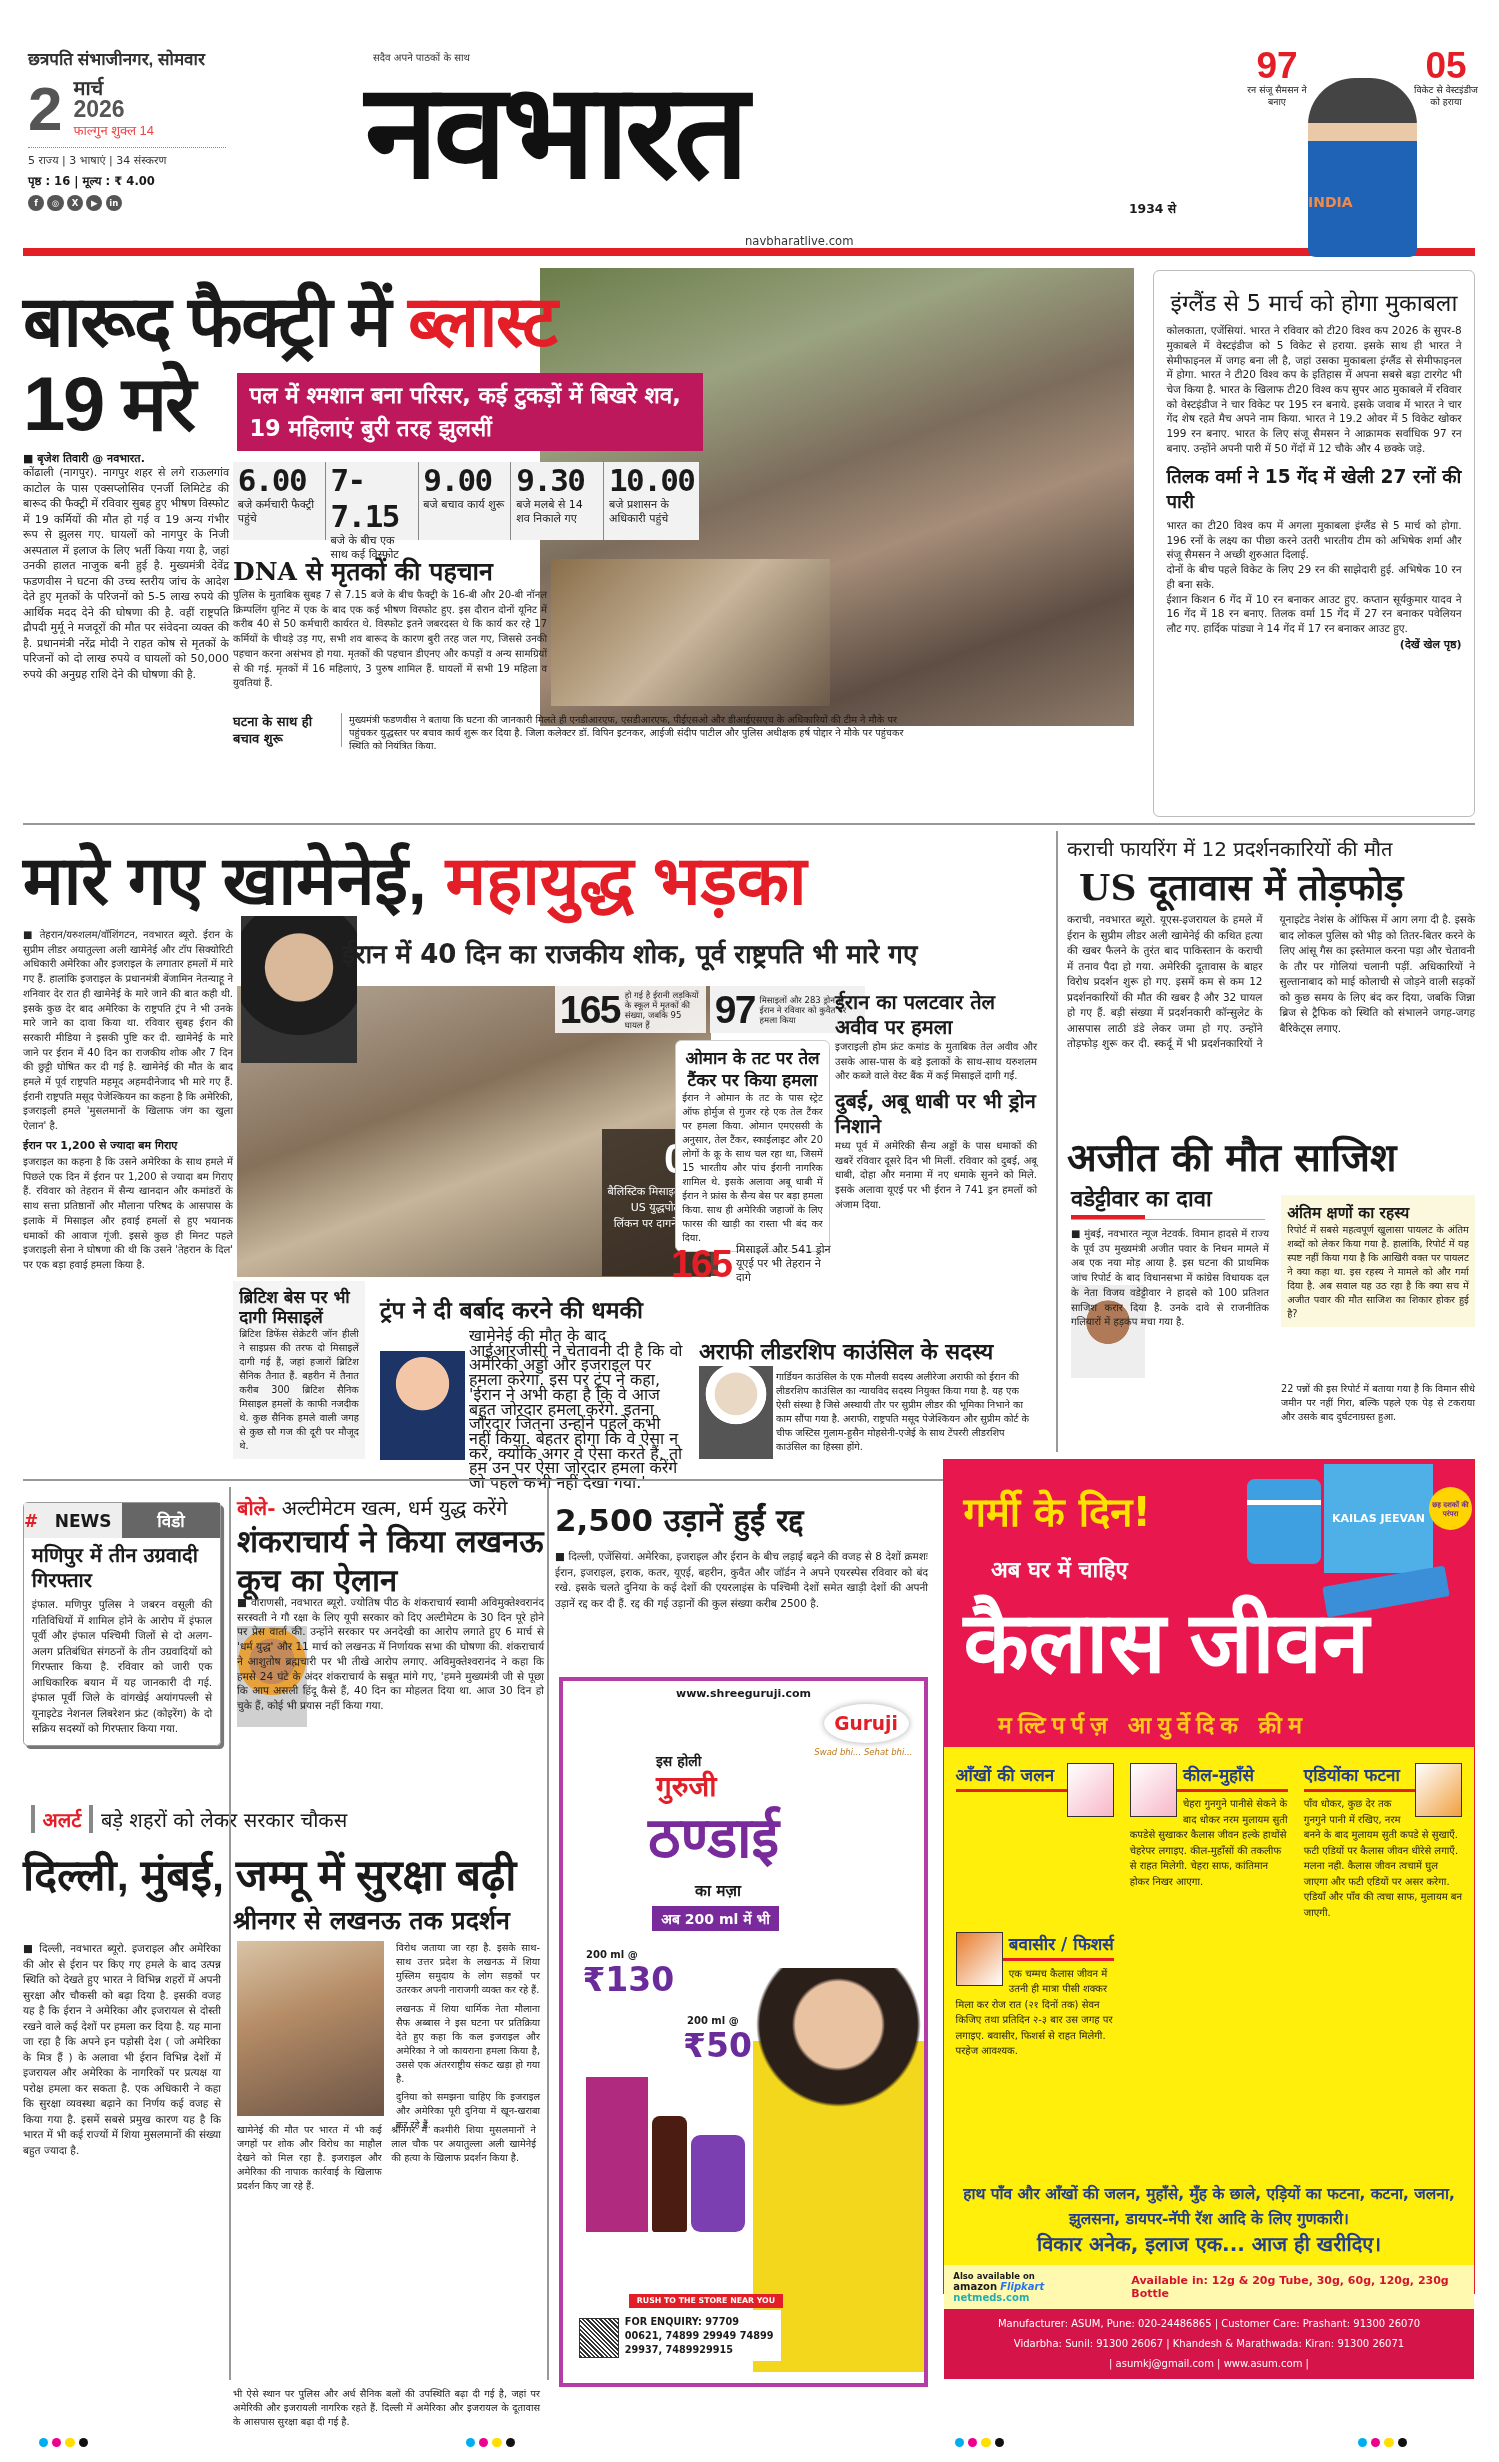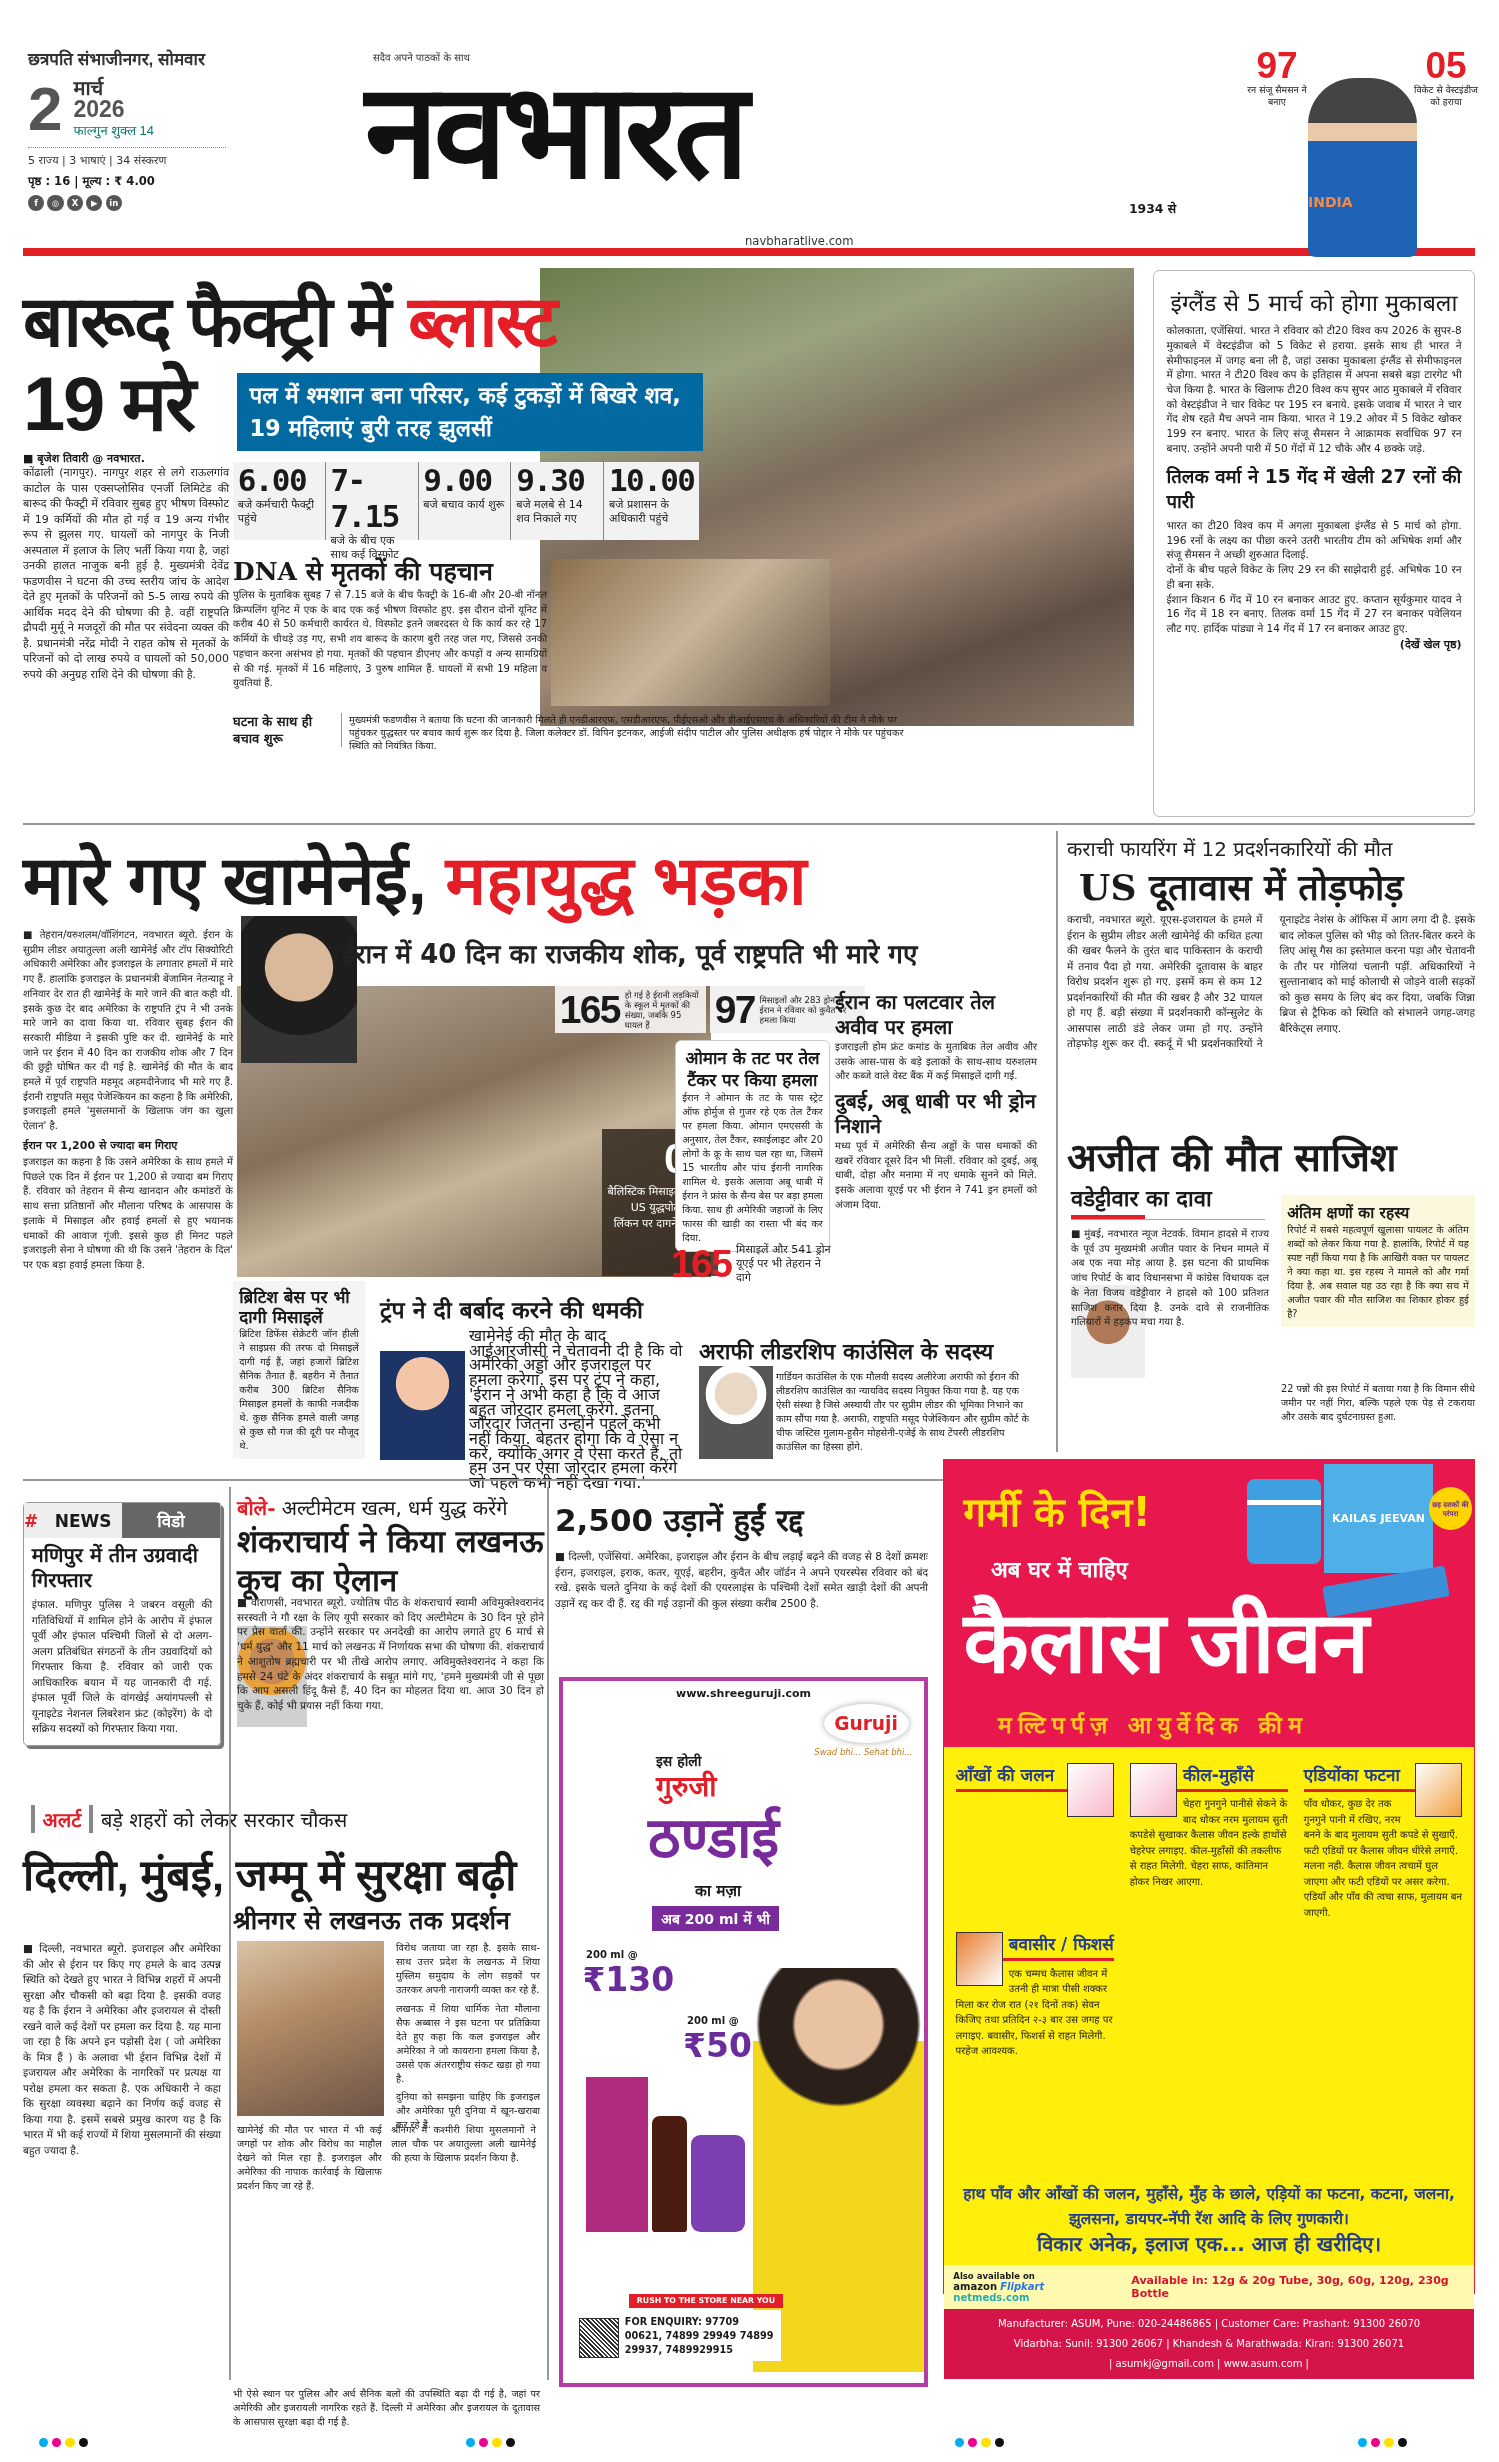--- a/index.html
+++ b/index.html
@@ -9,42 +9,42 @@
 .body-txt{font-size:11.3px;line-height:16.3px;text-align:justify;color:#222}
 .red{color:#e41e26}
 
 .mh-left{left:28px;top:47px;width:233px}
 .mh-city{font-size:17px;font-weight:bold;color:#333;font-family:"Liberation Sans",sans-serif}
 .mh-date{display:flex;align-items:flex-start;margin-top:7.8px}
 .mh-day{font-size:62px;font-weight:bold;color:#555;line-height:61px;font-family:"Liberation Sans",sans-serif}
 .mh-dcol{margin-left:11px;font-family:"Liberation Sans",sans-serif}
 .mh-month{font-size:20px;font-weight:bold;color:#333;line-height:20px}
 .mh-year{font-size:23px;font-weight:bold;color:#555;line-height:23px}
-.mh-tithi{font-size:13px;color:#0f766e}
+.mh-tithi{font-size:13px;color:#ef4444}
 .mh-dots{border-top:1.6px dotted #888;margin:7.8px 0 4.7px;width:198px}
 .mh-meta{font-size:11px;color:#333}
 .mh-price{font-size:11.6px;font-weight:bold;margin-top:6.2px}
 .social{display:flex;gap:3.1px;margin-top:6.2px}
 .social span{width:16.3px;height:16.3px;border-radius:50%;background:#555;color:#fff;font-size:8.5px;display:flex;align-items:center;justify-content:center;font-weight:bold}
 .logo-tag{left:373px;top:50px;font-size:10px;color:#333}
 .logo{left:365px;top:54px;font-size:132px;font-weight:900;letter-spacing:-4.7px;line-height:155px;font-family:"Liberation Sans",sans-serif;color:#111}
 .since{left:1129px;top:200px;font-size:12.4px;font-weight:bold}
 .site{left:745px;top:234px;font-size:11.6px;color:#333}
 .redbar{left:23px;top:248px;width:1452px;height:7.8px;background:#e41e26}
 .cricket{left:1242px;top:47px;width:241px;height:210px}
 .cricket .num{font-size:37px;font-weight:900;color:#e41e26;font-family:"Liberation Sans",sans-serif;line-height:37px}
 .cricket .cap{font-size:9.3px;text-align:center;line-height:11.6px}
 .player{position:absolute;left:66px;top:31px;width:109px;height:179px;background:linear-gradient(#444 0 25%,#e9c9a7 25% 35%,#1e63b6 35%);border-radius:47px 47px 7.8px 7.8px}
 .player span{position:absolute;top:116px;left:0;right:0;text-align:left;color:#f08a4b;font-weight:bold;font-size:14px}
 
 .h1{left:23px;top:283px;font-size:71px;font-weight:900;line-height:78px;font-family:"Liberation Sans",sans-serif;letter-spacing:-1.6px}
 .h1 .red{color:#e41e26}
 .h19{left:23px;top:365px;font-size:76px;font-weight:900;line-height:78px;font-family:"Liberation Sans",sans-serif;letter-spacing:-2.3px}
 .photo1{left:540px;top:268px;width:594px;height:458px;background:linear-gradient(160deg,#6b7d4a 0%,#9aa380 25%,#7c6c5c 45%,#a58d78 60%,#5e4e44 80%,#8e7b6a 100%)}
-.blackbox{left:237px;top:373px;width:466px;height:78px;background:#0369a1;color:#fff;font-size:22.5px;font-weight:bold;line-height:33px;padding:6.2px 12.4px}
+.blackbox{left:237px;top:373px;width:466px;height:78px;background:#be185d;color:#fff;font-size:22.5px;font-weight:bold;line-height:33px;padding:6.2px 12.4px}
 .timeline{left:233px;top:462px;width:466px;height:78px;background:#f2f2f2;display:flex}
 .tl{flex:1;border-right:1.6px solid #888;padding:0 4.7px}
 .tl:last-child{border-right:none}
 .tl .t{font-size:31px;font-weight:900;font-family:"DejaVu Sans Mono",monospace;letter-spacing:-1.6px;line-height:36px}
 .tl .d{font-size:11px;line-height:14px}
 .lead-body{left:23px;top:450px;width:206px}
 .dna-h{left:233px;top:553px;font-size:25px;font-weight:bold}
 .dna-body{left:233px;top:588px;width:314px}
 .rescue{left:233px;top:713px;font-size:13px;font-weight:bold;line-height:17px;width:109px;border-right:1.6px solid #999}
 .rescue-txt{left:349px;top:713px;width:769px;font-size:9.7px;line-height:13px}

